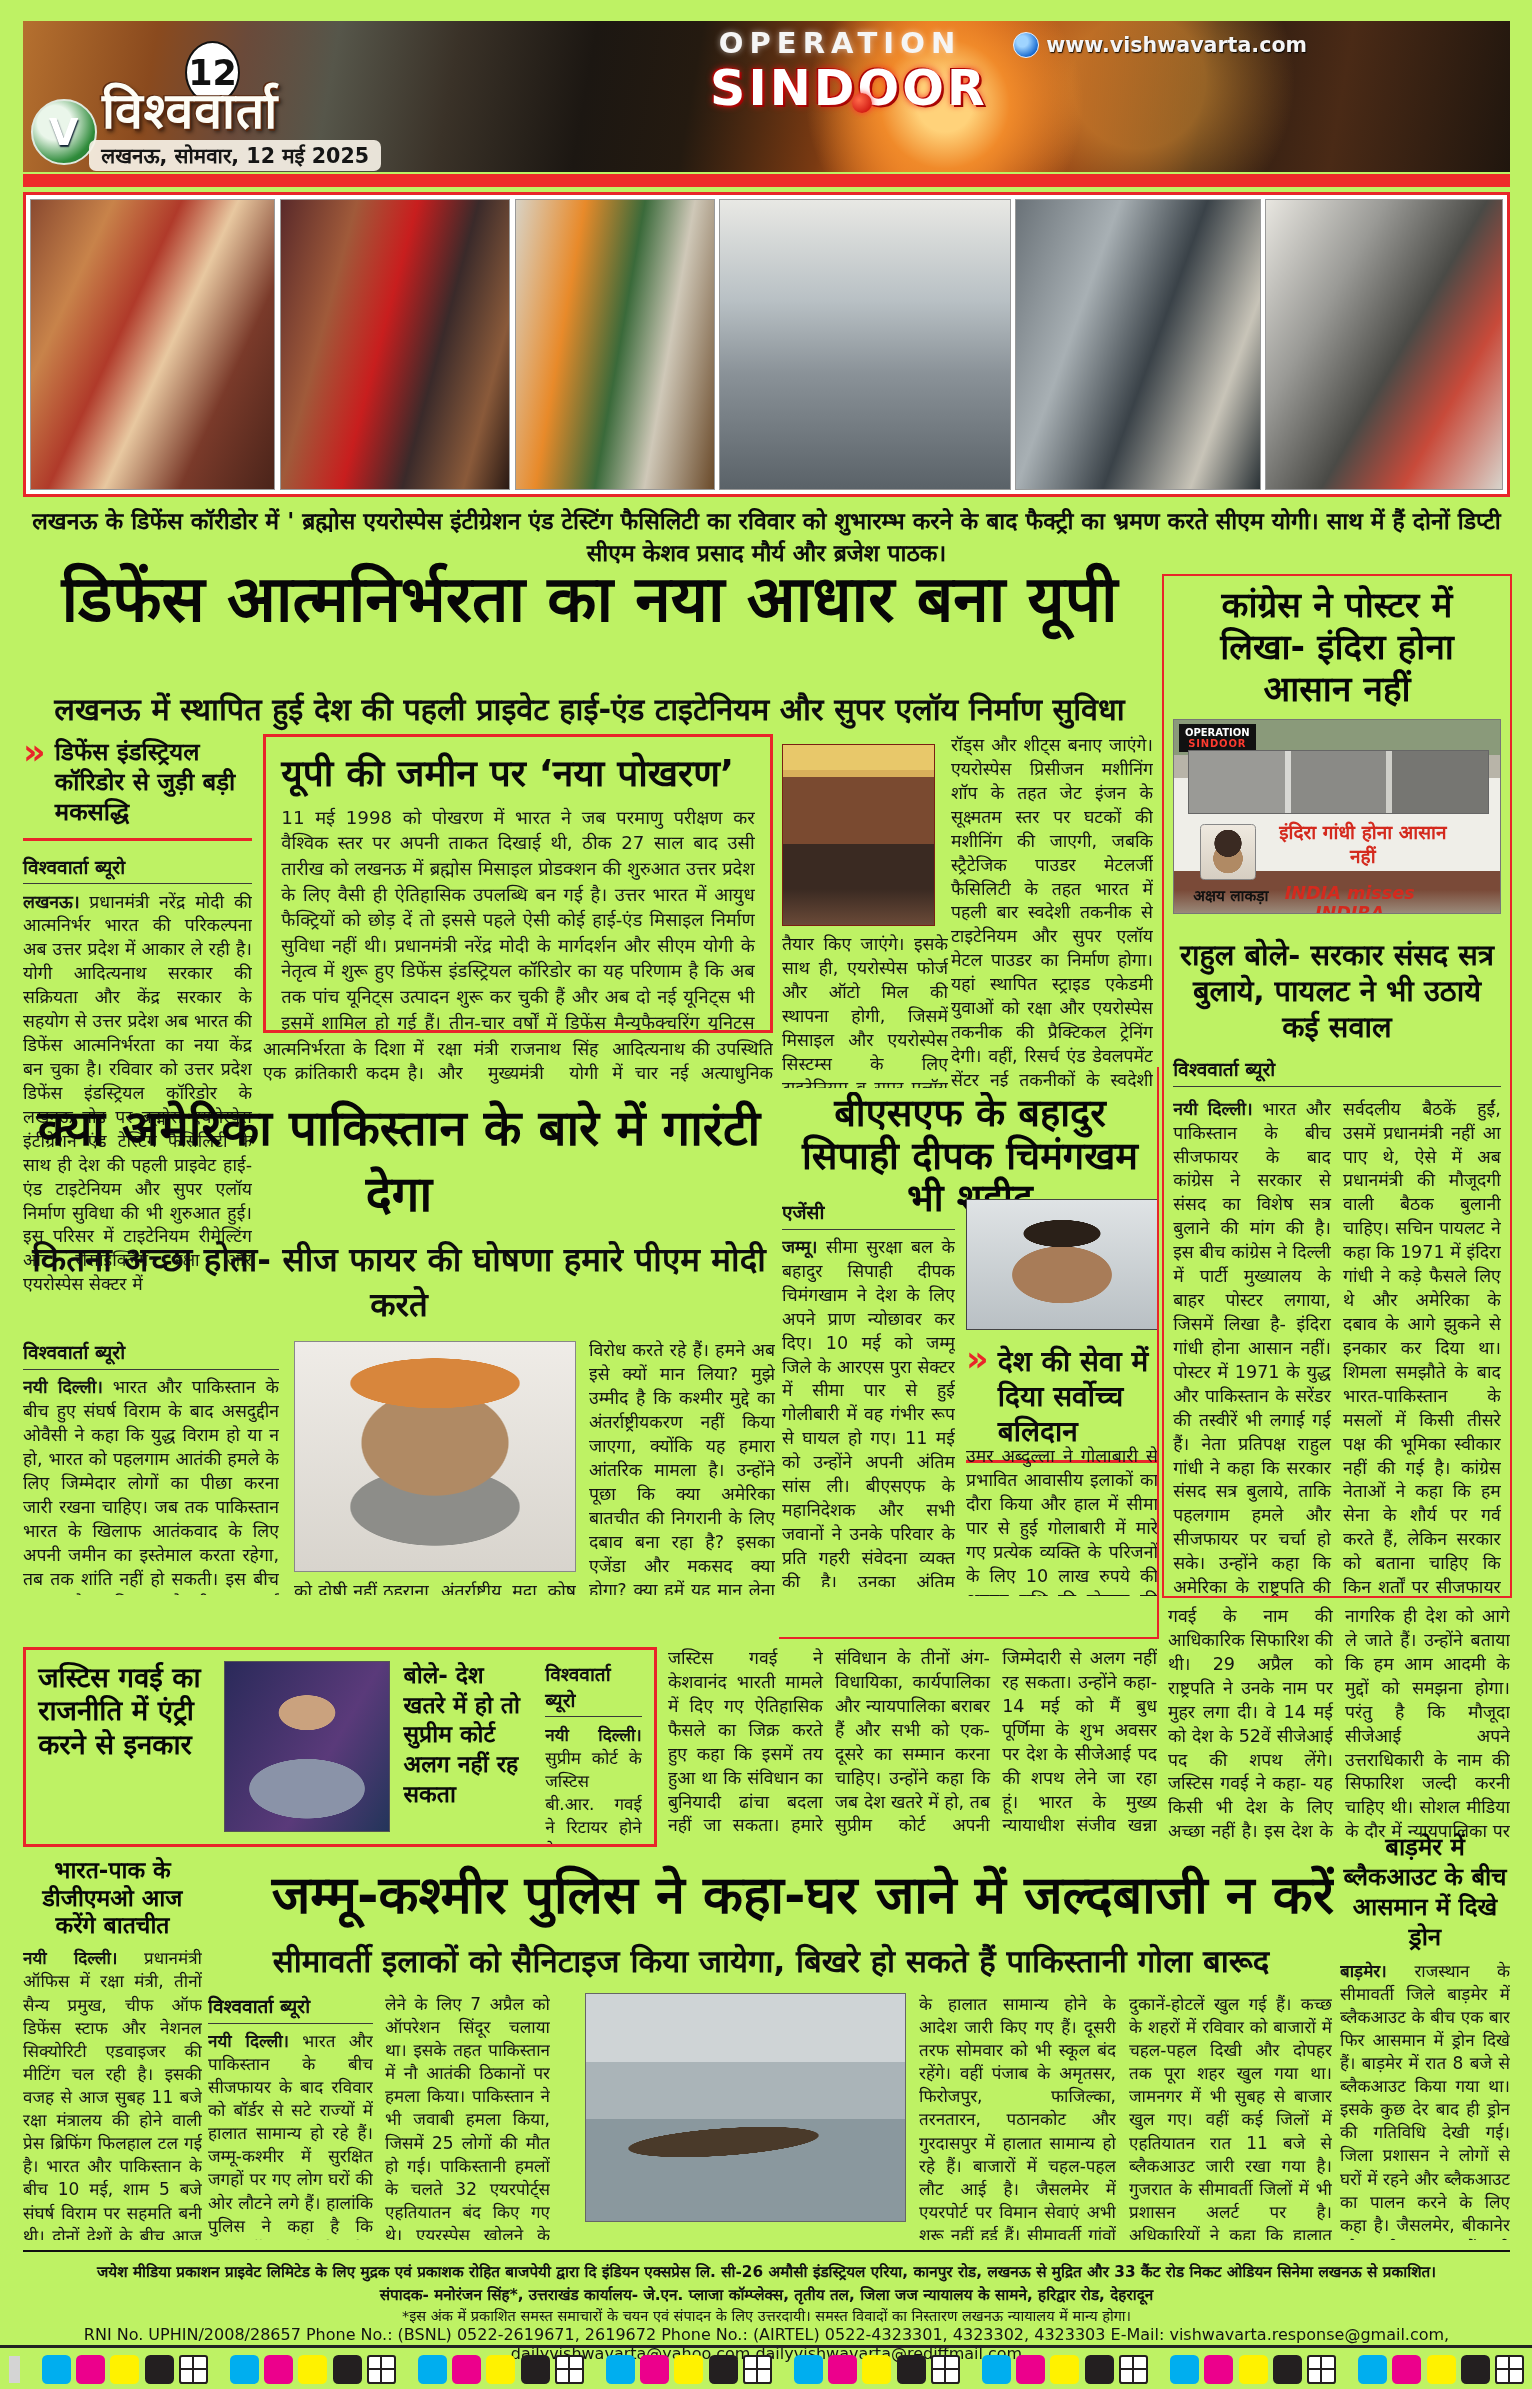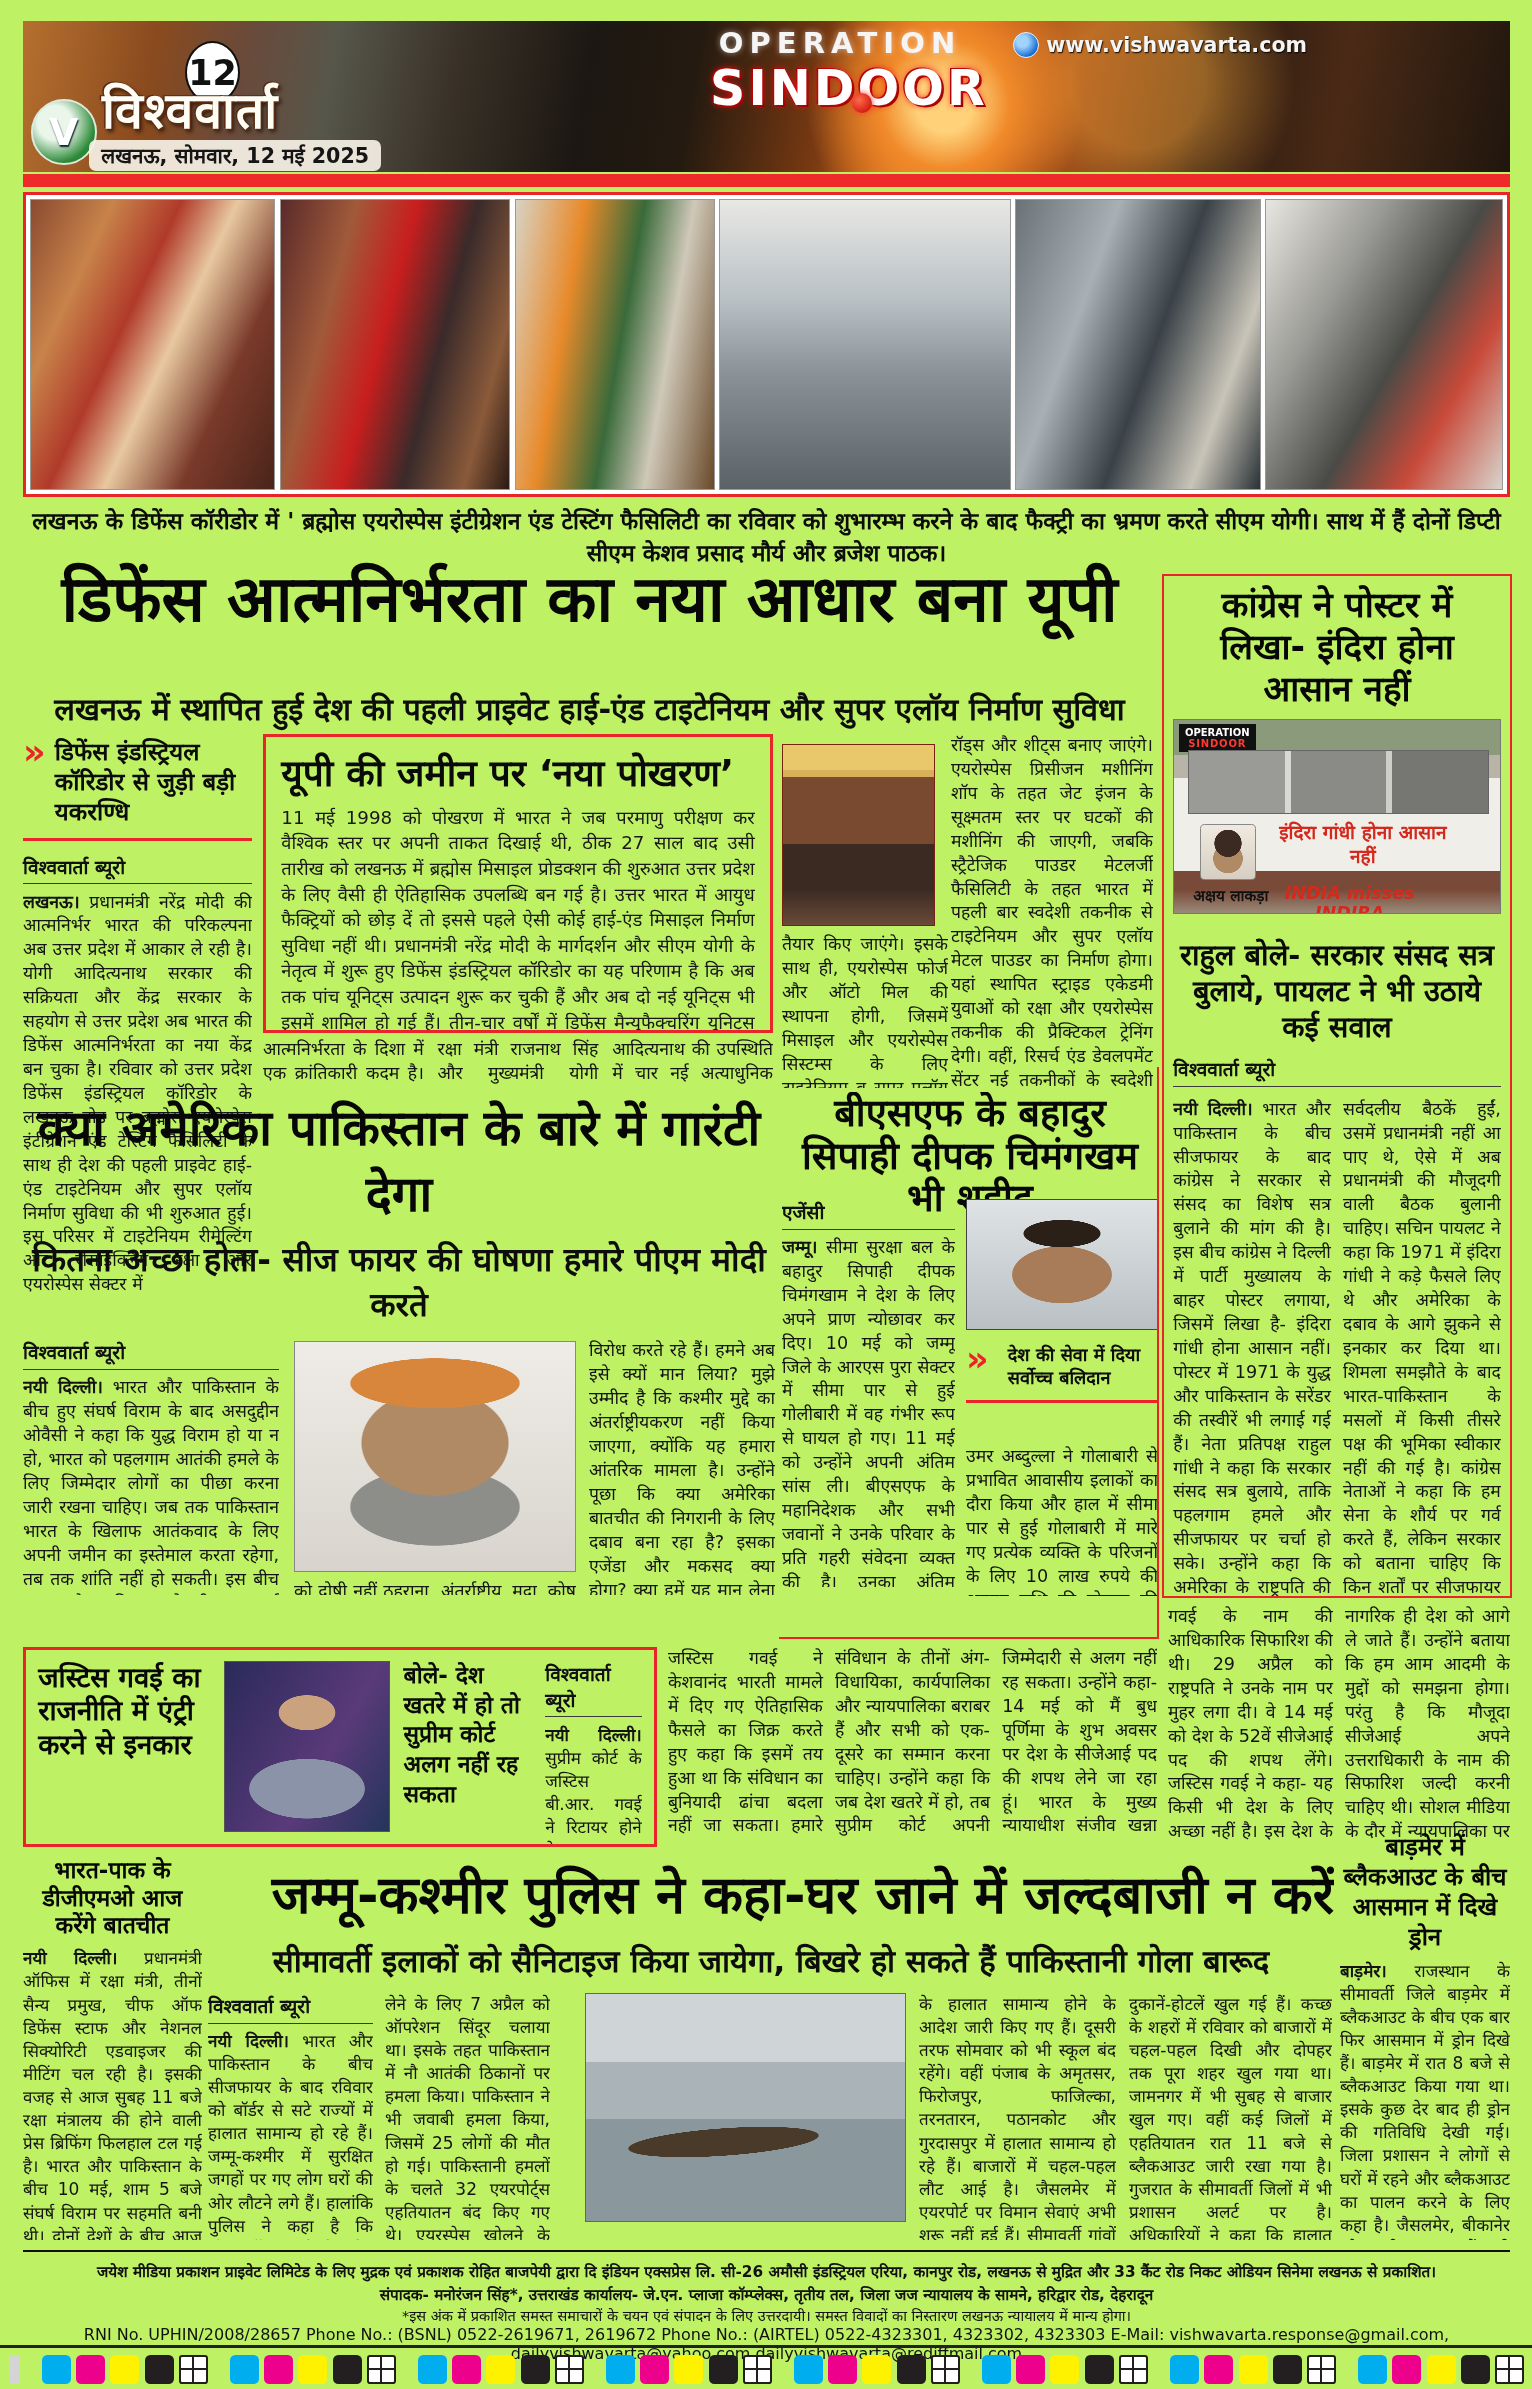--- a/index.html
+++ b/index.html
@@ -217,21 +217,21 @@
     <div class="photo ph6"></div>
   </div>
   <div class="strip-caption">लखनऊ के डिफेंस कॉरीडोर में ' ब्रह्मोस एयरोस्पेस इंटीग्रेशन एंड टेस्टिंग फैसिलिटी का रविवार को शुभारम्भ करने के बाद फैक्ट्री का भ्रमण करते सीएम योगी। साथ में हैं दोनों डिप्टी सीएम केशव प्रसाद मौर्य और ब्रजेश पाठक।</div>
 
   <div class="lead-headline">डिफेंस आत्मनिर्भरता का नया आधार बना यूपी</div>
   <div class="lead-subhead">लखनऊ में स्थापित हुई देश की पहली प्राइवेट हाई-एंड टाइटेनियम और सुपर एलॉय निर्माण सुविधा</div>
 
   <div class="lead-col1">
     <div class="kicker">
       <span class="chev">»</span>
-      <span class="ktext">डिफेंस इंडस्ट्रियल कॉरिडोर से जुड़ी बड़ी यकरण्धि</span>
+      <span class="ktext">डिफेंस इंडस्ट्रियल कॉरिडोर से जुड़ी बड़ी मकसद्धि</span>
     </div>
     <div class="red-rule"></div>
     <span class="byline">विश्ववार्ता ब्यूरो</span>
     <p class="jtext"><b>लखनऊ।</b> <span>प्रधानमंत्री नरेंद्र मोदी की आत्मनिर्भर भारत की परिकल्पना अब उत्तर प्रदेश में आकार ले रही है। योगी आदित्यनाथ सरकार की सक्रियता और केंद्र सरकार के सहयोग से उत्तर प्रदेश अब भारत की डिफेंस आत्मनिर्भरता का नया केंद्र बन चुका है। रविवार को उत्तर प्रदेश डिफेंस इंडस्ट्रियल कॉरिडोर के लखनऊ नोड पर ब्रह्मोस एयरोस्पेस इंटीग्रेशन एंड टेस्टिंग फैसिलिटी के साथ ही देश की पहली प्राइवेट हाई-एंड टाइटेनियम और सुपर एलॉय निर्माण सुविधा की भी शुरुआत हुई। इस परिसर में टाइटेनियम रीमेल्टिंग और रीसाइक्लिंग रक्षा और एयरोस्पेस सेक्टर में</span></p>
   </div>
 
   <div class="lead-box">
     <div class="box-title">यूपी की जमीन पर ‘नया पोखरण’</div>
     <div class="box-text">11 मई 1998 को पोखरण में भारत ने जब परमाणु परीक्षण कर वैश्विक स्तर पर अपनी ताकत दिखाई थी, ठीक 27 साल बाद उसी तारीख को लखनऊ में ब्रह्मोस मिसाइल प्रोडक्शन की शुरुआत उत्तर प्रदेश के लिए वैसी ही ऐतिहासिक उपलब्धि बन गई है। उत्तर भारत में आयुध फैक्ट्रियों को छोड़ दें तो इससे पहले ऐसी कोई हाई-एंड मिसाइल निर्माण सुविधा नहीं थी। प्रधानमंत्री नरेंद्र मोदी के मार्गदर्शन और सीएम योगी के नेतृत्व में शुरू हुए डिफेंस इंडस्ट्रियल कॉरिडोर का यह परिणाम है कि अब तक पांच यूनिट्स उत्पादन शुरू कर चुकी हैं और अब दो नई यूनिट्स भी इसमें शामिल हो गई हैं। तीन-चार वर्षों में डिफेंस मैन्युफैक्चरिंग यूनिट्स का इतनी तेजी से उत्पादन में आना आत्मनिर्भर भारत की दिशा में बड़ा कदम है। भारत हर साल करीब 6.5 लाख करोड़ रुपये रक्षा पर खर्च करता है, जिसमें से 2.5 लाख करोड़ रुपये का आयात होता है। अब मोदी-योगी सरकार का फोकस इन उपकरणों को भारत में बनाकर न सिर्फ आत्मनिर्भरता हासिल करने, बल्कि वैश्विक बाजार में पहचान बनाने पर है।</div>
   </div>
@@ -278,21 +278,21 @@
   <div class="bsf">
     <div class="b-headline">बीएसएफ के बहादुर सिपाही दीपक चिमंगखम भी शहीद</div>
     <div class="b-left">
       <span class="byline">एजेंसी</span>
       <p class="jtext" style="height:351px;"><b>जम्मू।</b> <span>सीमा सुरक्षा बल के बहादुर सिपाही दीपक चिमंगखाम ने देश के लिए अपने प्राण न्योछावर कर दिए। 10 मई को जम्मू जिले के आरएस पुरा सेक्टर में सीमा पार से हुई गोलीबारी में वह गंभीर रूप से घायल हो गए। 11 मई को उन्होंने अपनी अंतिम सांस ली। बीएसएफ के महानिदेशक और सभी जवानों ने उनके परिवार के प्रति गहरी संवेदना व्यक्त की है। उनका अंतिम संस्कार पूरे सम्मान के साथ फ्रंटियर मुख्यालय जम्मू, पलौरा में होगा। बीएसएफ कांस्टेबल दीपक चिमंगखाम ने देश की सेवा करते हुए सर्वोच्च बलिदान दिया। बीएसएफ के डीजी और सभी रैंक के अधिकारियों ने उनके परिवार को सांत्वना दी है। उन्होंने कहा कि बीएसएफ परिवार उनके दुख में शामिल है। इससे पहले जम्मू क्षेत्र में शनिवार को पाकिस्तान की ओर से दागे गए मोर्टार और ड्रोन हमलों में जम्मू-कश्मीर सरकार के एक वरिष्ठ अधिकारी और दो सुरक्षा अधिकारियों सहित सात लोगों की मौत हो गई थी, जबकि 25 से अधिक लोग घायल हो गए। मुख्यमंत्री</span></p>
     </div>
     <div class="deepak-photo"></div>
     <div class="b-kicker">
       <div class="kicker">
         <span class="chev">»</span>
-        <span class="ktext" style="font-size:18px;margin-left:10px;">देश की सेवा में दिया सर्वोच्च बलिदान</span>
+        <span class="ktext" style="font-size:28px;">देश की सेवा में दिया सर्वोच्च बलिदान</span>
       </div>
       <div class="red-rule"></div>
     </div>
     <p class="jtext b-col2">उमर अब्दुल्ला ने गोलाबारी से प्रभावित आवासीय इलाकों का दौरा किया और हाल में सीमा पार से हुई गोलाबारी में मारे गए प्रत्येक व्यक्ति के परिजनों के लिए 10 लाख रुपये की अनुग्रह राशि की घोषणा की थी। अधिकारियों ने बताया कि राजौरी के अतिरिक्त जिला विकास आयुक्त राज कुमार थापा और उनके स्टाफ के दो सदस्य शहर में उनके (थापा के) आवास पर गोला गिरने के कारण गंभीर रूप से घायल हो गए। उन्होंने बताया कि सभी को सरकारी मेडिकल कॉलेज ले जाया गया, जहां थापा ने दम तोड़ दिया।</p>
   </div>
   <div class="v-div"></div>
   <div class="h-div"></div>
 
   <div class="gavai-box">
     <div class="g-headline">जस्टिस गवई का राजनीति में एंट्री करने से इनकार</div>

